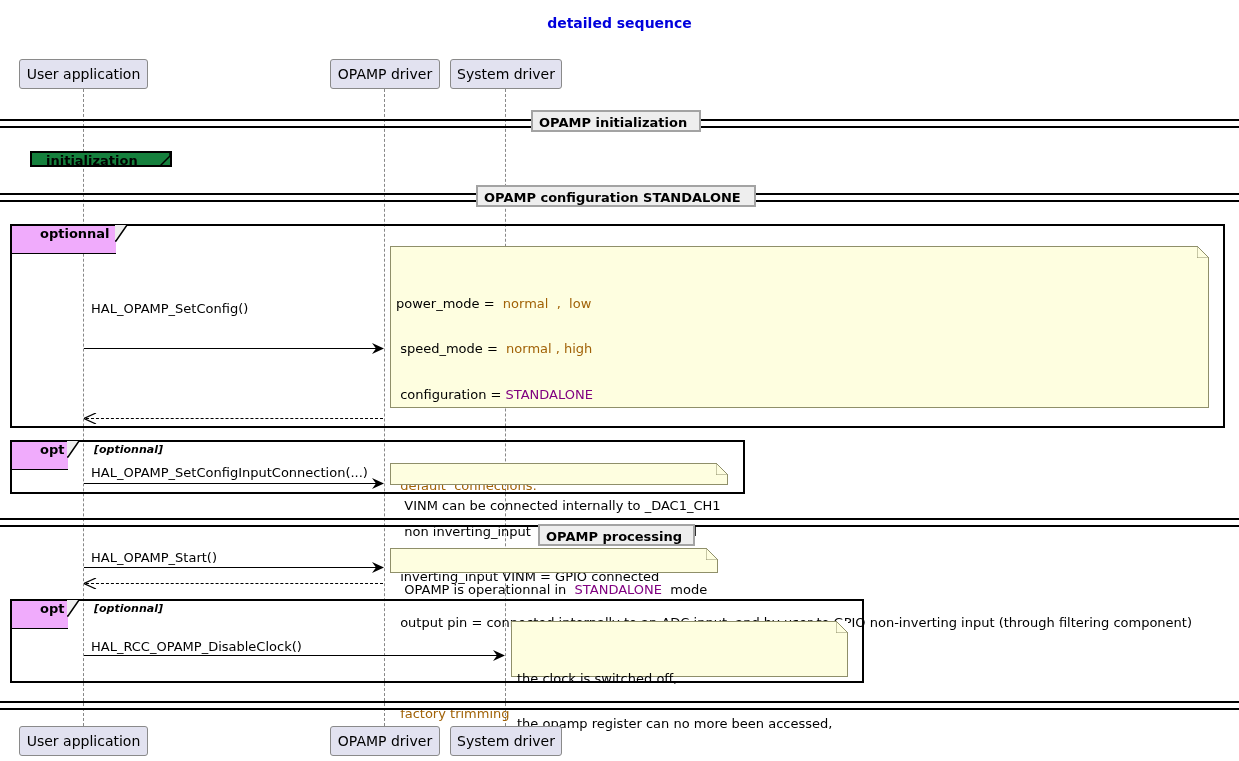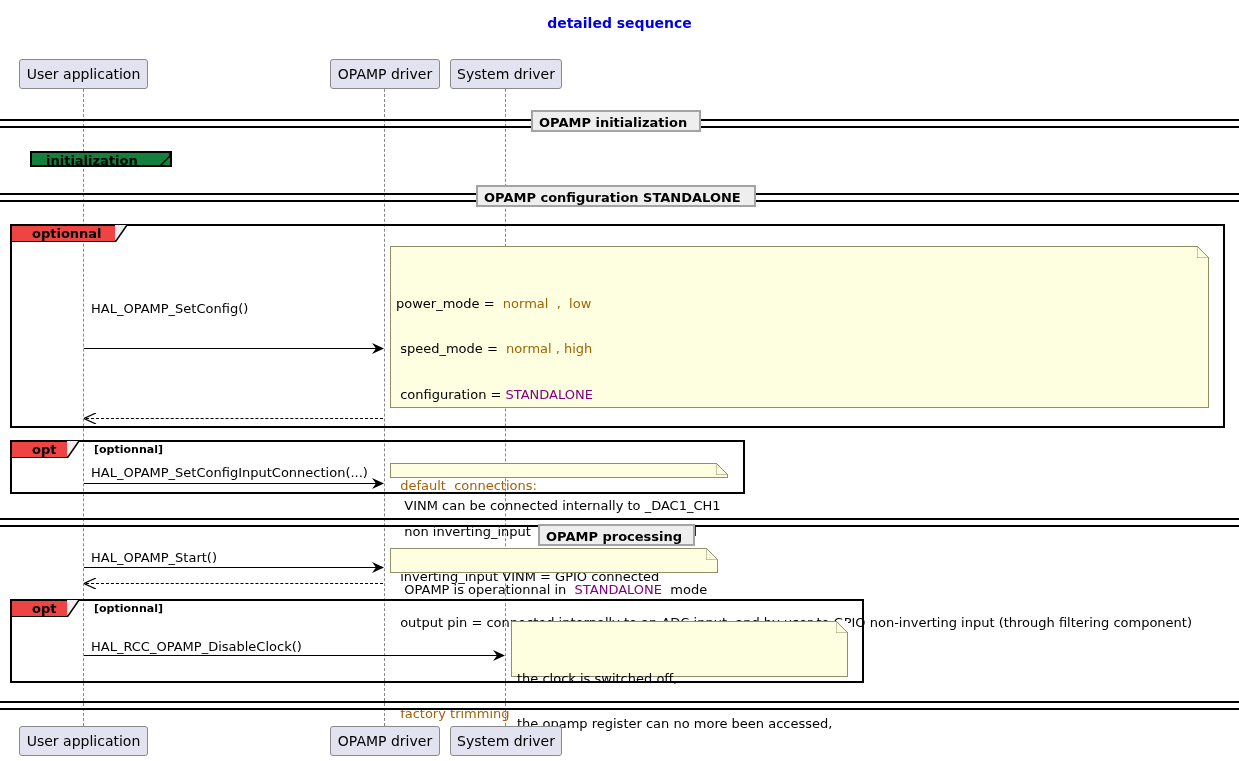--- a/index.html
+++ b/index.html
@@ -10,24 +10,24 @@
            font-weight: bold; font-size: 14px; line-height: 16px; }
   .participant { position: absolute; height: 30px; background: #e2e2f0; border: 1px solid #8a8a8a;
                  border-radius: 3px; box-sizing: border-box; font-size: 14px; line-height: 28px;
                  text-align: center; color: #000; }
   .lifeline { position: absolute; width: 0; border-left: 1px dashed #888; }
   .divider { position: absolute; left: 0; width: 1239px; height: 5px; border-top: 2px solid #000;
              border-bottom: 2px solid #000; box-sizing: content-box; }
   .divider-label { position: absolute; background: #eeeeee; border: 2px solid #a3a3a3; font-weight: bold;
                    font-size: 13px; padding: 0 6px; height: 22px; line-height: 22px; box-sizing: border-box; white-space: nowrap; }
   .frame { position: absolute; border: 2px solid #000; box-sizing: border-box; }
-  .frame-tab { position: absolute; left: 0; top: 0; height: 16px; background: #ef4444;
+  .frame-tab { position: absolute; left: 0; top: 0; height: 28px; background: #f0abfc;
                border-right: 0; border-bottom: 1.5px solid #000; font-weight: bold; font-size: 13px;
-               line-height: 15px; padding-left: 20px; box-sizing: border-box; }
-  .guard { position: absolute; font-weight: bold; font-size: 11px; line-height: 12px; }
+               line-height: 15px; padding-left: 28px; box-sizing: border-box; }
+  .guard { position: absolute; font-weight: bold; font-size: 11px; line-height: 12px; font-style: italic; }
   .note { position: absolute; background: #fefee0; border: 1px solid #8f8f6a; box-sizing: border-box;
           font-size: 13px; line-height: 15.2px; padding: 3px 5px; white-space: pre; }
   .note .fold { position: absolute; right: -1px; top: -1px; width: 12px; height: 12px; }
   .blue { color: #a16207; }
   .purple { color: #800080; }
   .msg-label { position: absolute; font-size: 13px; line-height: 15px; white-space: nowrap; }
   .arrow { position: absolute; height: 0; }
   .arrow.solid { border-top: 1px solid #000; }
   .arrow.dashed { border-top: 1px dashed #000; }
   .head { position: absolute; }
@@ -109,21 +109,21 @@
     <polygon points="0,0 12,0 12,1 1,16 0,16" fill="#eeeeee"></polygon>
     <polyline points="12,0 1,16 -2,16" fill="none" stroke="#000" stroke-width="1.5"></polyline>
   </svg>
   <div class="guard" style="left:82px; top:2px;">[optionnal]</div>
 </div>
 <div class="msg-label" style="left:91px; top:465px;">HAL_OPAMP_SetConfigInputConnection(...)</div>
 <div class="arrow solid" style="left:84px; top:483px; width:298px;"></div>
 <svg class="head" style="left:372px; top:478px;" width="13" height="11" viewBox="0 0 13 11">
     <polygon points="0,0 12,5.5 0,11 4,5.5" fill="#000"></polygon>
   </svg>
-<div class="note" style="left:390px; top:463px; width:338px; height:15px; padding-top:4px;">
+<div class="note" style="left:390px; top:463px; width:338px; height:22px; padding-top:4px;">
   <svg class="fold" viewBox="0 0 12 12">
     <polygon points="0,0 12,12 12,0" fill="#ffffff"></polygon>
     <polyline points="0,0 12,12" fill="none" stroke="#8f8f6a" stroke-width="1"></polyline>
     <polyline points="0,0 0,12 12,12" fill="none" stroke="#8f8f6a" stroke-width="1"></polyline>
   </svg>
   <span>VINM can be connected internally to _DAC1_CH1</span>
 </div>
 
 <div class="divider" style="top:518px;"></div>
 <div class="divider-label" style="left:538px; top:524px; width:157px;">OPAMP processing</div>

